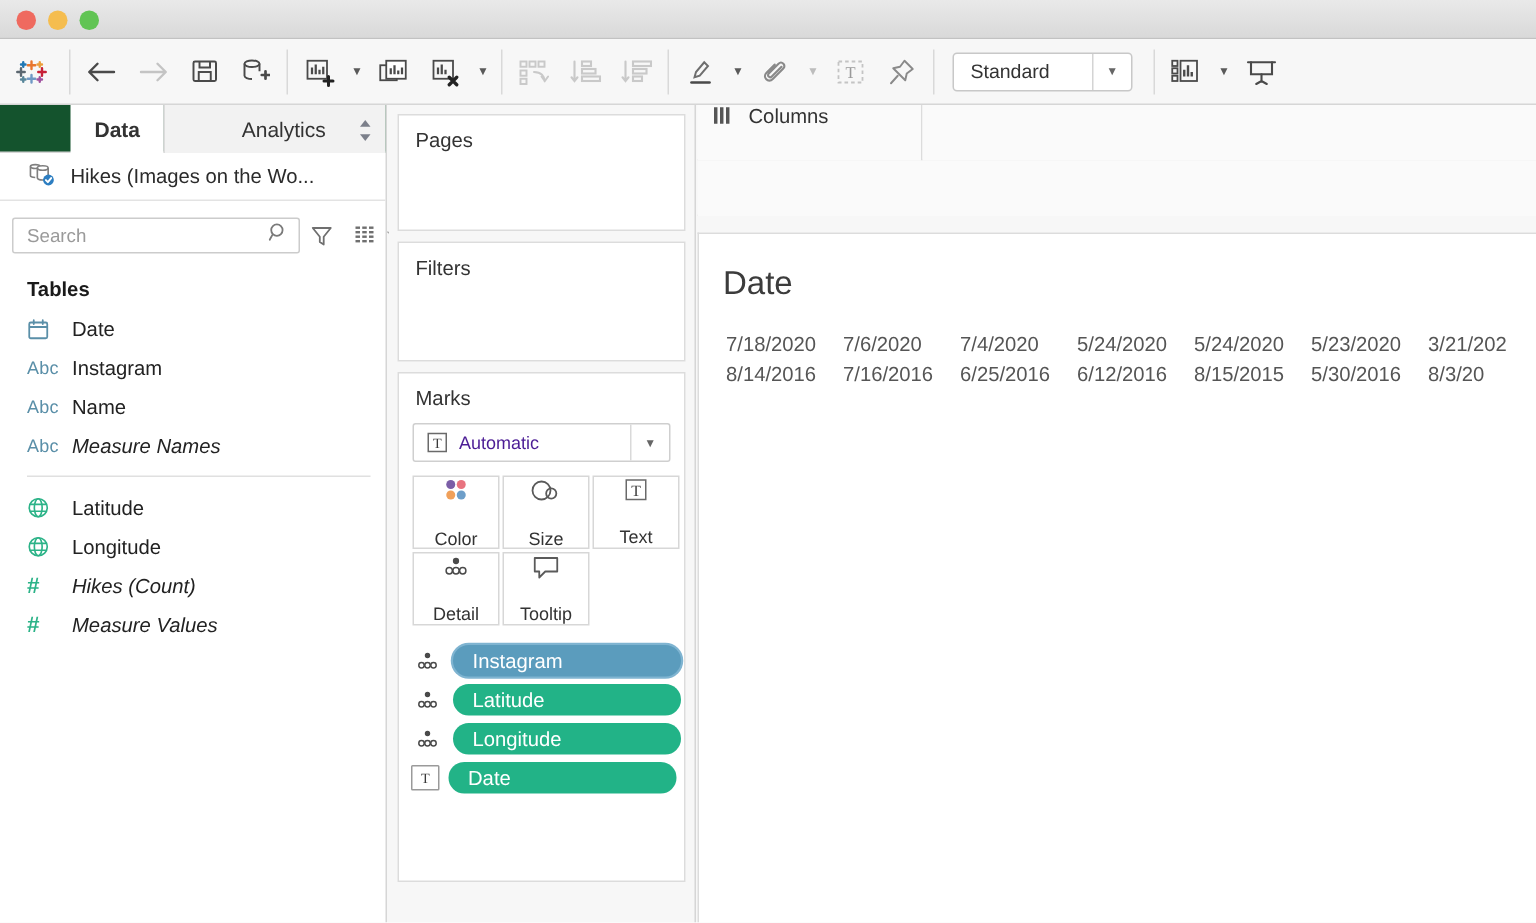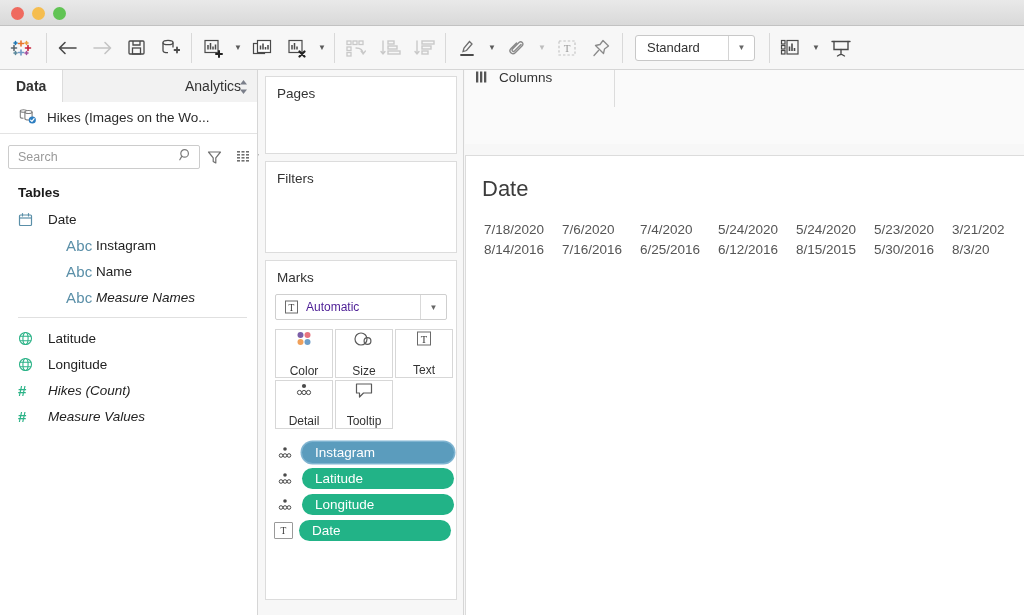--- a/index.html
+++ b/index.html
@@ -53,27 +53,27 @@
   .fit-select .arrowbox {
     width: 26px; height: 24px; border-left: 1px solid #d4d4d4;
     display: flex; align-items: center; justify-content: center; color: #666; font-size: 8px;
   }
 
   
   .leftpane {
     position: absolute; left: 0; top: 70px; width: 258px; height: 545px;
     background: #ffffff; border-right: 1px solid #d6d6d6;
   }
-  .pane-tabs { display: flex; height: 32px; border-bottom: 1px solid #d6d6d6; background: #14532d; position: relative; }
+  .pane-tabs { display: flex; height: 32px; border-bottom: 1px solid #d6d6d6; background: #14532d; position: relative; padding-left: 47px; }
   .pane-tab {
     font-size: 14px; color: #333; display: flex; align-items: center;
     padding: 0 16px; height: 32px; background: #fff;
   }
   .pane-tab.active { font-weight: bold; }
-  .pane-tab.inactive { background: #f2f2f2; border-left: 1px solid #dcdcdc; flex: 1; justify-content: flex-end; padding-left: 27px; }
+  .pane-tab.inactive { background: #f2f2f2; border-left: 1px solid #dcdcdc; flex: 1; justify-content: center; padding-left: 27px; }
   .tab-handle { position: absolute; right: 8px; top: 9px; color: #7b7f8a; }
 
   .ds-row {
     height: 32px; display: flex; align-items: center; gap: 9px;
     padding: 0 0 0 18px; border-bottom: 1px solid #e3e3e3; font-size: 13.5px; color: #2b2b2b;
   }
 
   .search-row { height: 36px; display: flex; align-items: center; padding: 0 8px; gap: 7px; margin-top: 5px; }
   .search-box {
     flex: 1; height: 24px; border: 1px solid #ccc; border-radius: 2px; background: #fff;
@@ -88,33 +88,33 @@
   .vdiv { width: 1px; height: 16px; background: #d4d4d4; }
 
   .tables-hdr { font-size: 13.5px; font-weight: bold; color: #1a1a1a; padding: 10px 0 6px 18px; }
   .field {
     height: 26px; display: flex; align-items: center; gap: 0; font-size: 13.5px; color: #222;
     padding-left: 18px;
   }
   .field .fico { width: 30px; flex: 0 0 30px; display:flex; align-items:center; justify-content:flex-start; }
   .field .fname { }
   .field .fname.italic { font-style: italic; }
-  .abc { font-size: 15px; color: #5a8fa8; letter-spacing: .2px; margin-left: 48px; }
+  .abc { font-size: 12px; color: #5a8fa8; letter-spacing: .2px; }
   .hashm { font-size: 15px; color: #2cb388; font-weight: 600; line-height: 1; }
   .sep-line { height: 1px; background: #e0e0e0; margin: 7px 10px 7px 18px; }
 
   
   .cardcol {
     position: absolute; left: 259px; top: 70px; width: 205px; height: 545px;
     background: #f7f7f7; border-right: 1px solid #d6d6d6; padding: 6px 6px 0 6px;
   }
   .card { background: #fff; border: 1px solid #dcdcdc; margin-bottom: 7px; }
   .card-title { font-size: 13.5px; color: #333; padding: 9px 0 0 11px; }
   .card.pages  { height: 78px; }
-  .card.filters{ height: 92px; }
+  .card.filters{ height: 80px; }
   .card.marks  { height: 340px; }
 
   .mark-type {
     margin: 9px 9px 0 9px; height: 26px; border: 1px solid #cfcfcf; background: #fff;
     display: flex; align-items: center; border-radius: 2px;
   }
   .mark-type .glyph { width: 30px; display: flex; align-items: center; justify-content: center; }
   .mark-type .lbl { flex: 1; font-size: 12px; color: #4c1d95; }
   .mark-type .arrowbox {
     width: 26px; height: 24px; border-left: 1px solid #d9d9d9;

